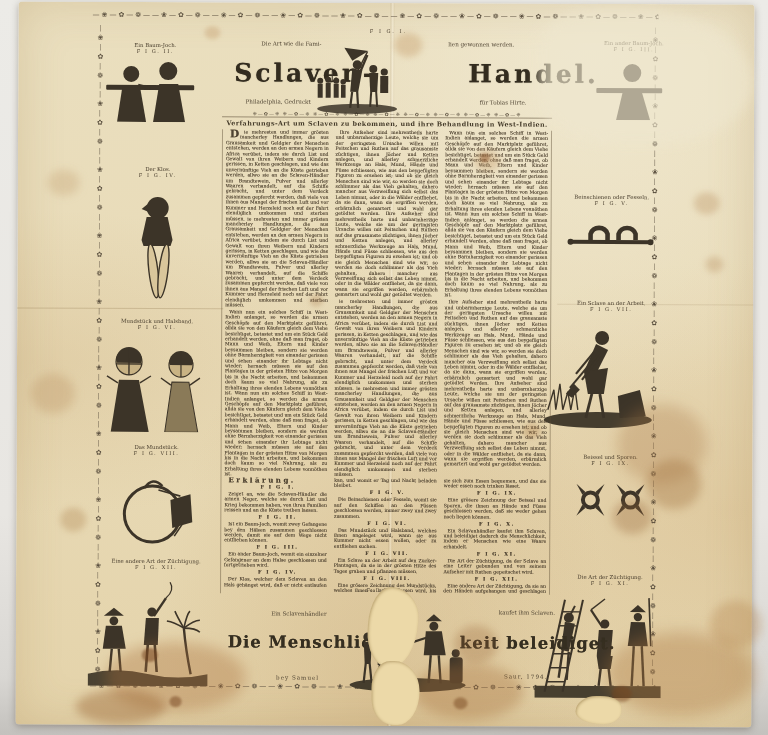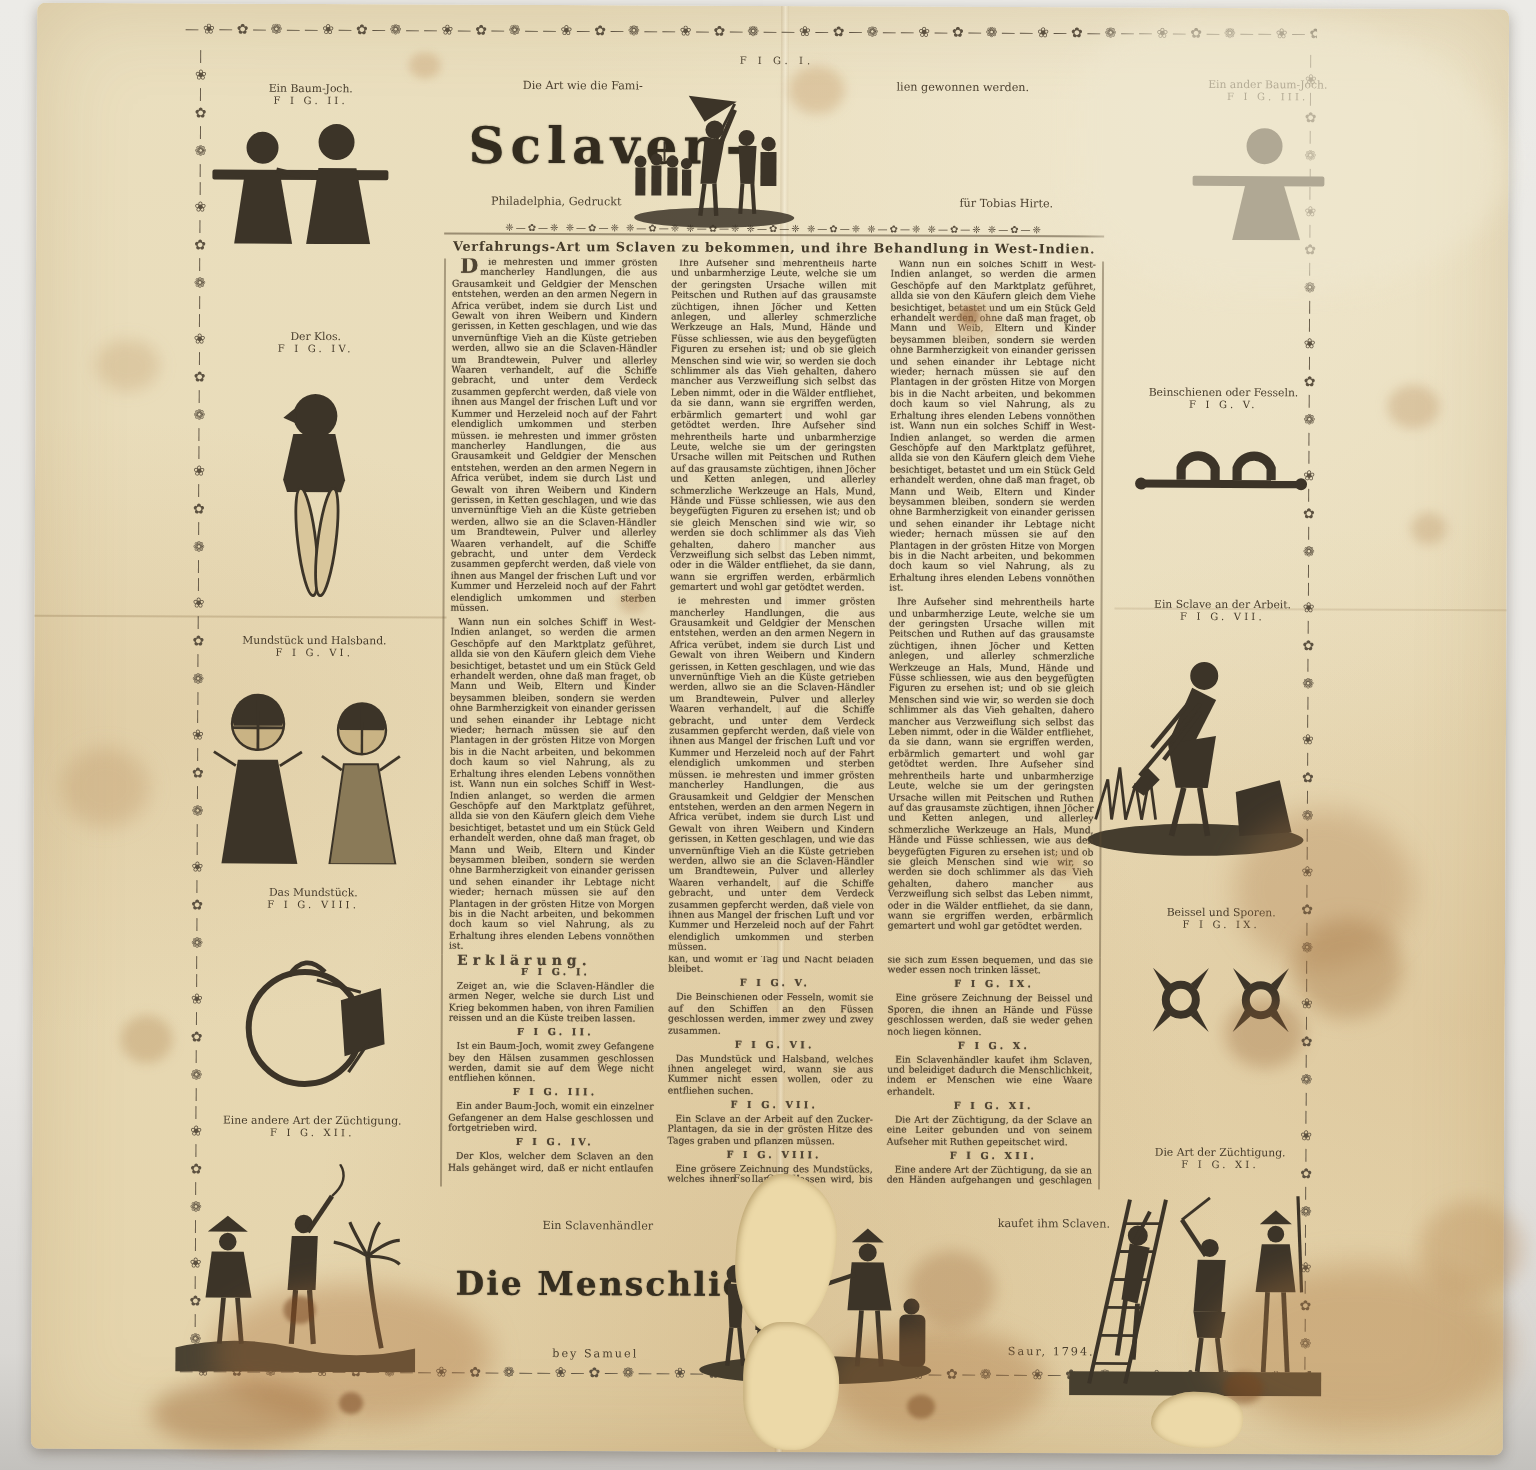--- a/index.html
+++ b/index.html
@@ -63,20 +63,21 @@
     <div class="orn hband" style="top:10px">—❀—✿—❁——❀—✿—❁——❀—✿—❁——❀—✿—❁——❀—✿—❁——❀—✿—❁——❀—✿—❁——❀—✿—❁——❀—✿—❁——❀—✿—❁——❀—✿—❁——❀—✿—❁——❀—✿—❁——❀—✿—❁——❀—✿—❁—</div>
     <div class="orn hband" style="top:681px">—❀—✿—❁——❀—✿—❁——❀—✿—❁——❀—✿—❁——❀—✿—❁——❀—✿—❁——❀—✿—❁——❀—✿—❁——❀—✿—❁——❀—✿—❁——❀—✿—❁——❀—✿—❁——❀—✿—❁——❀—✿—❁——❀—✿—❁—</div>
     <div class="orn vband" style="left:74px">—❀—✿—❁——❀—✿—❁——❀—✿—❁——❀—✿—❁——❀—✿—❁——❀—✿—❁——❀—✿—❁——❀—✿—❁——❀—✿—❁——❀—✿—❁——❀—✿—❁——❀—✿—❁——❀—✿—❁——❀—✿—❁——❀—✿—❁——❀—✿—❁——❀—✿—❁——❀—✿—❁—</div>
     <div class="orn vband" style="left:629px">—❀—✿—❁——❀—✿—❁——❀—✿—❁——❀—✿—❁——❀—✿—❁——❀—✿—❁——❀—✿—❁——❀—✿—❁——❀—✿—❁——❀—✿—❁——❀—✿—❁——❀—✿—❁——❀—✿—❁——❀—✿—❁——❀—✿—❁——❀—✿—❁——❀—✿—❁——❀—✿—❁—</div>
     <div class="smallrule" style="left:204px;top:108px;width:330px">❈—✿—❈ ❈—✿—❈ ❈—✿—❈ ❈—✿—❈ ❈—✿—❈ ❈—✿—❈ ❈—✿—❈ ❈—✿—❈ ❈—✿—❈ </div>
 
     <div class="figlabel" style="left:330px;top:25px;width:80px">F I G.  I.</div>
     <div class="smalltext" style="left:218px;top:38px;width:110px">Die Art wie die Fami-</div>
     <div class="smalltext" style="left:408px;top:38px;width:110px">lien gewonnen werden.</div>
     <div class="title" style="left:216px;top:56px">Sclaven-</div>
+    <div class="title" style="left:450px;top:56px">Handel.</div>
     <div class="smalltext" style="left:200px;top:96px;width:120px">Philadelphia, Gedruckt</div>
     <div class="smalltext" style="left:430px;top:96px;width:110px">für Tobias Hirte.</div>
 
     <svg class="illo" style="left:292px;top:44px" width="95" height="68" viewBox="0 0 95 68">
       <ellipse class="ink" cx="47" cy="62" rx="40" ry="5" opacity=".85"></ellipse>
       <polygon class="ink" points="58,4 34,1 42,14"></polygon>
       <line class="lnk" x1="57" y1="5" x2="46" y2="27" stroke-width="1.4"></line>
       <circle class="ink" cx="47" cy="18" r="4.6"></circle>
       <path class="ink" d="M42,22 L40,45 48,45 52,23 Z"></path>
       <line class="lnk" x1="50" y1="25" x2="57" y2="8" stroke-width="2.4"></line>
@@ -321,20 +322,21 @@
           <p>Die Art der Züchtigung, da der Sclave an eine Leiter gebunden und von seinem Aufseher mit Ruthen gepeitschet wird.</p>
         <p class="fhead">F I G. XII.</p>
           <p>Eine andere Art der Züchtigung, da sie an den Händen aufgehangen und geschlagen werden, bis das Blut herab flieset, wie bey FIG. XII. zu sehen.</p>
       </div>
     </div>
 
     <div class="figlabel" style="left:330px;top:584px;width:80px">F I G.  X.</div>
     <div class="smalltext" style="left:228px;top:608px;width:110px">Ein Sclavenhändler</div>
     <div class="smalltext" style="left:456px;top:606px;width:110px">kaufet ihm Sclaven.</div>
     <div class="motto" style="left:212px;top:630px">Die Menschlich-</div>
+    <div class="motto" style="left:444px;top:630px">keit beleidiget.</div>
     <div class="smalltext" style="left:240px;top:672px;width:84px;letter-spacing:1px">bey Samuel</div>
     <div class="smalltext" style="left:468px;top:670px;width:84px;letter-spacing:1px">Saur, 1794.</div>
     <svg class="illo" style="left:330px;top:594px" width="126" height="96" viewBox="0 0 126 96">
       <ellipse cx="62" cy="88" rx="58" ry="7" fill="#453d2d"></ellipse>
       <circle class="ink" cx="22" cy="40" r="4.5"></circle>
         <path class="ink" d="M18,45 h8 l-1,22 h-6 Z"></path>
       <line class="lnk" x1="20" y1="67" x2="18" y2="86" stroke-width="2.2"></line>
         <line class="lnk" x1="24" y1="67" x2="26" y2="86" stroke-width="2.2"></line>
       <circle class="ink" cx="36" cy="44" r="4"></circle>
         <path class="ink" d="M32,48 h8 v20 h-8 Z"></path>

